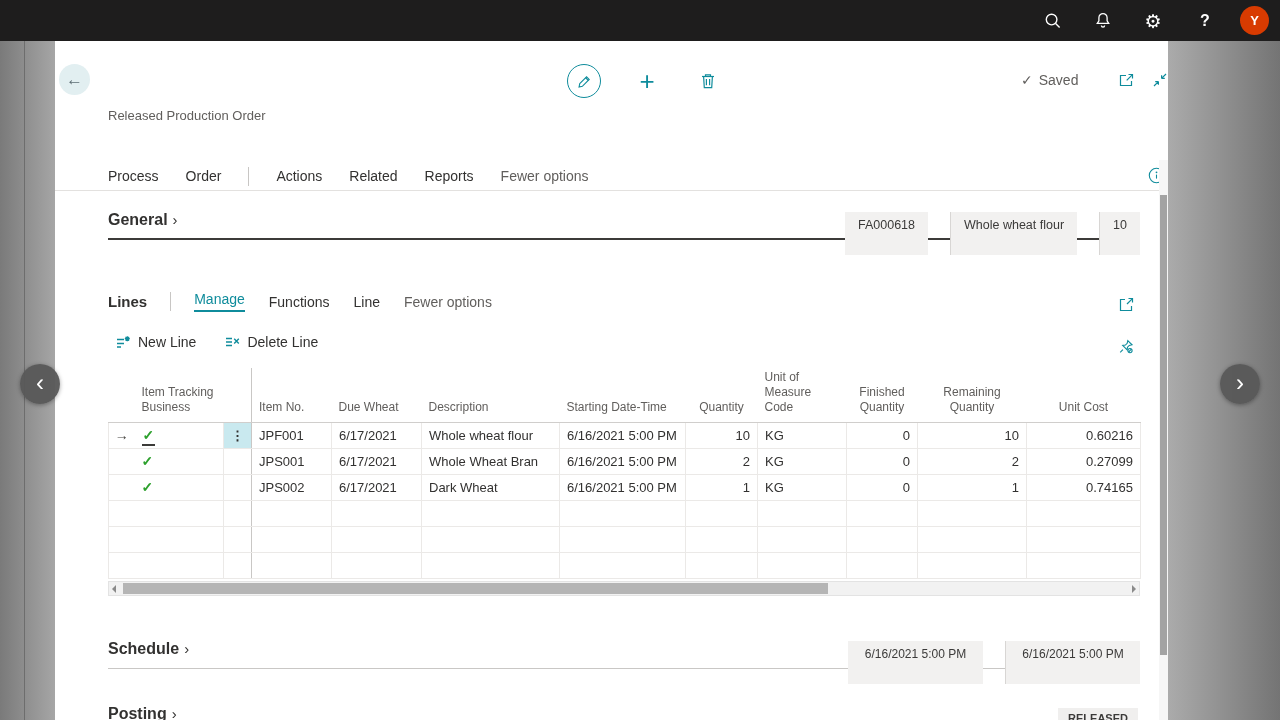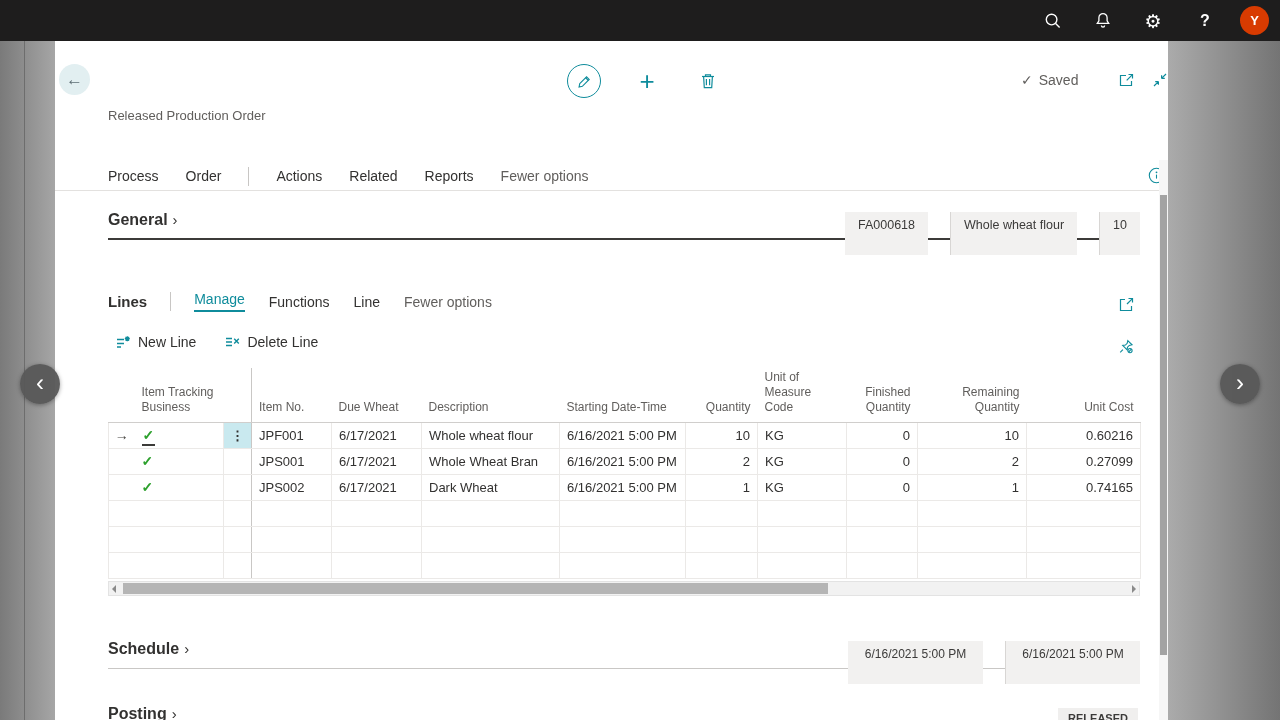--- a/index.html
+++ b/index.html
@@ -77,21 +77,21 @@
   #pinbtn   { left:1058px; top:293px; width:26px; height:24px; }
 
   #linetools { left:60px; top:293px; display:flex; align-items:center; gap:28px; }
   .toolbtn { display:flex; align-items:center; gap:7px; font-size:14px; color:#323130; cursor:pointer; }
 
   
   #grid { left:53px; top:327px; width:1032px; border-collapse:collapse; table-layout:fixed; }
   #grid th { font-size:12px; font-weight:400; color:#605e5c; vertical-align:bottom;
     padding:0 7px 7px 7px; height:54px; border-bottom:1px solid #d0cecc; line-height:1.25;
     text-align:left; cursor:pointer; }
-  #grid th.ha-r { text-align:right; }
+  #grid th.ha-r { text-align:center; }
   #grid td { font-size:13px; color:#323130; height:26px; padding:0 7px;
     border-right:1px solid #ebe9e7; border-bottom:1px solid #ebe9e7; white-space:nowrap;
     overflow:hidden; cursor:pointer; }
   #grid td.num { text-align:right; }
   #grid td:first-child { border-left:1px solid #ebe9e7; border-right:none; padding:0 2px; text-align:center; }
   #grid .frz { border-right:1px solid #c9c7c5 !important; }
   th.frz { border-right:1px solid #c9c7c5; }
   .chk { color:#2ca02c; font-size:14px; font-weight:700; }
   .chk.focus { border-bottom:2px solid #3c3b39; padding:0 1px 1px 1px; }
   td.dots { text-align:center; color:#0f8c9c; font-weight:700; padding:0 2px; }

